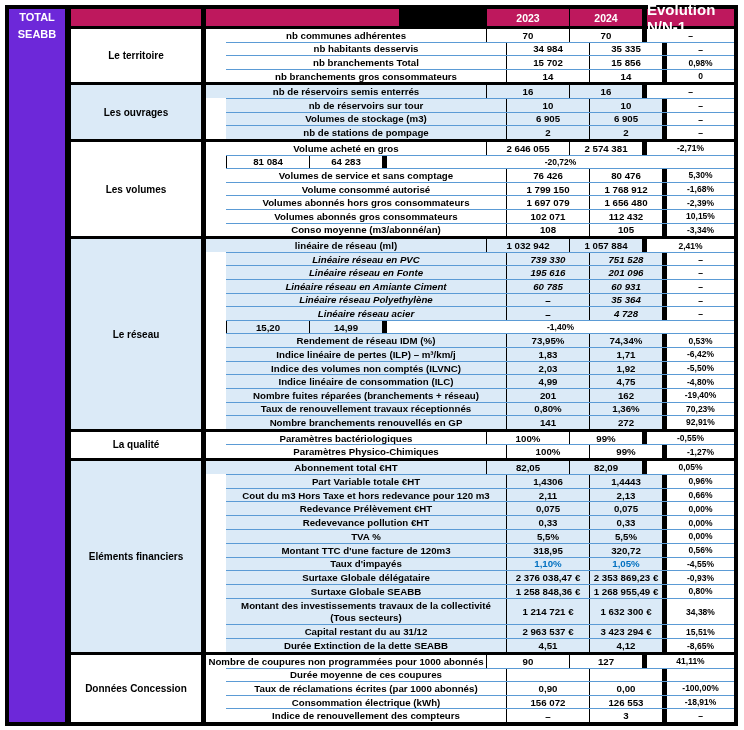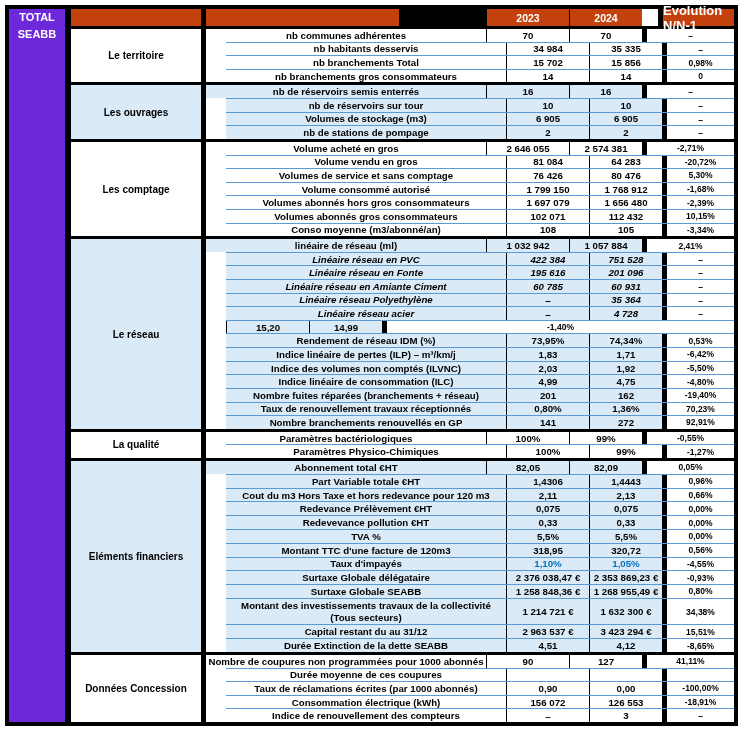--- a/index.html
+++ b/index.html
@@ -7,29 +7,29 @@
         font-family:"Liberation Sans",sans-serif;overflow:hidden;}
   .tbl{position:absolute;left:5px;top:5px;width:733px;height:721px;
        border:4px solid #000;box-sizing:border-box;display:flex;background:#fff;}
   
   .strip{width:56px;flex:0 0 56px;background:#6d28d9;border-right:6px solid #000;
          display:flex;justify-content:center;}
   .strip span{color:#fff;font-weight:bold;font-size:11px;text-align:center;line-height:1.55;}
   .main{flex:1;display:flex;flex-direction:column;min-width:0;}
   
   .head{height:17px;flex:0 0 17px;display:flex;border-bottom:3px solid #000;}
-  .h{box-sizing:border-box;background:#c2410c;display:flex;align-items:center;justify-content:center;
+  .h{box-sizing:border-box;background:#be185d;display:flex;align-items:center;justify-content:center;
      color:#fff;font-weight:bold;}
   .cat-h{width:135px;flex:0 0 135px;border-right:5px solid #000;}
   .lab-h{width:193px;flex:0 0 193px;}
   .blk{width:87px;flex:0 0 87px;background:#000;}
   .h.c2023,.h.c2024{font-size:10.5px;}
   .c2023{width:83px;flex:0 0 83px;border-left:1px solid #000;}
   .c2024{width:73px;flex:0 0 73px;border-left:1px solid #000;}
-  .h.cevo{flex:1;border-left:5px solid #000;font-size:13px;margin-left:16px;}
+  .h.cevo{flex:1;border-left:5px solid #000;font-size:15px;}
   
   #sections{flex:1;display:flex;flex-direction:column;min-height:0;}
   .section{display:flex;border-bottom:3px solid #000;min-height:0;}
   .section:last-child{border-bottom:none;}
   .cat{width:135px;flex:0 0 135px;border-right:5px solid #000;box-sizing:border-box;
        display:flex;align-items:center;justify-content:center;text-align:center;
        font-weight:bold;font-size:10px;color:#000;background:#fff;padding:0 14px;}
   .section.tint .cat{background:#dbeaf7;}
   .rows{flex:1;display:flex;flex-direction:column;min-width:0;}
   .row{flex:1;display:flex;min-height:0;}
@@ -117,30 +117,29 @@
               </div>
               <div class="row">
                 <div class="cell label">nb de stations de pompage</div>
                 <div class="cell v">2</div>
                 <div class="cell v w73">2</div>
                 <div class="cell evo-c low">–</div>
               </div>
             </div>
           </div>
           <div class="section" style="flex-grow: 7;">
-            <div class="cat">Les comptage</div>
+            <div class="cat">Les volumes</div>
             <div class="rows">
               <div class="row">
                 <div class="cell label">Volume acheté en gros</div>
                 <div class="cell v">2 646 055</div>
                 <div class="cell v w73">2 574 381</div>
                 <div class="cell evo-c">-2,71%</div>
               </div>
               <div class="row">
-                <div class="cell label">Volume vendu en gros</div>
                 <div class="cell v">81 084</div>
                 <div class="cell v w73">64 283</div>
                 <div class="cell evo-c">-20,72%</div>
               </div>
               <div class="row">
                 <div class="cell label">Volumes de service et sans comptage</div>
                 <div class="cell v">76 426</div>
                 <div class="cell v w73">80 476</div>
                 <div class="cell evo-c">5,30%</div>
               </div>
@@ -174,21 +173,21 @@
             <div class="cat">Le réseau</div>
             <div class="rows">
               <div class="row">
                 <div class="cell label">linéaire de réseau (ml)</div>
                 <div class="cell v">1 032 942</div>
                 <div class="cell v w73">1 057 884</div>
                 <div class="cell evo-c">2,41%</div>
               </div>
               <div class="row italic">
                 <div class="cell label">Linéaire réseau en PVC</div>
-                <div class="cell v">422 384</div>
+                <div class="cell v">739 330</div>
                 <div class="cell v w73">751 528</div>
                 <div class="cell evo-c low">–</div>
               </div>
               <div class="row italic">
                 <div class="cell label">Linéaire réseau en Fonte</div>
                 <div class="cell v">195 616</div>
                 <div class="cell v w73">201 096</div>
                 <div class="cell evo-c low">–</div>
               </div>
               <div class="row italic">

